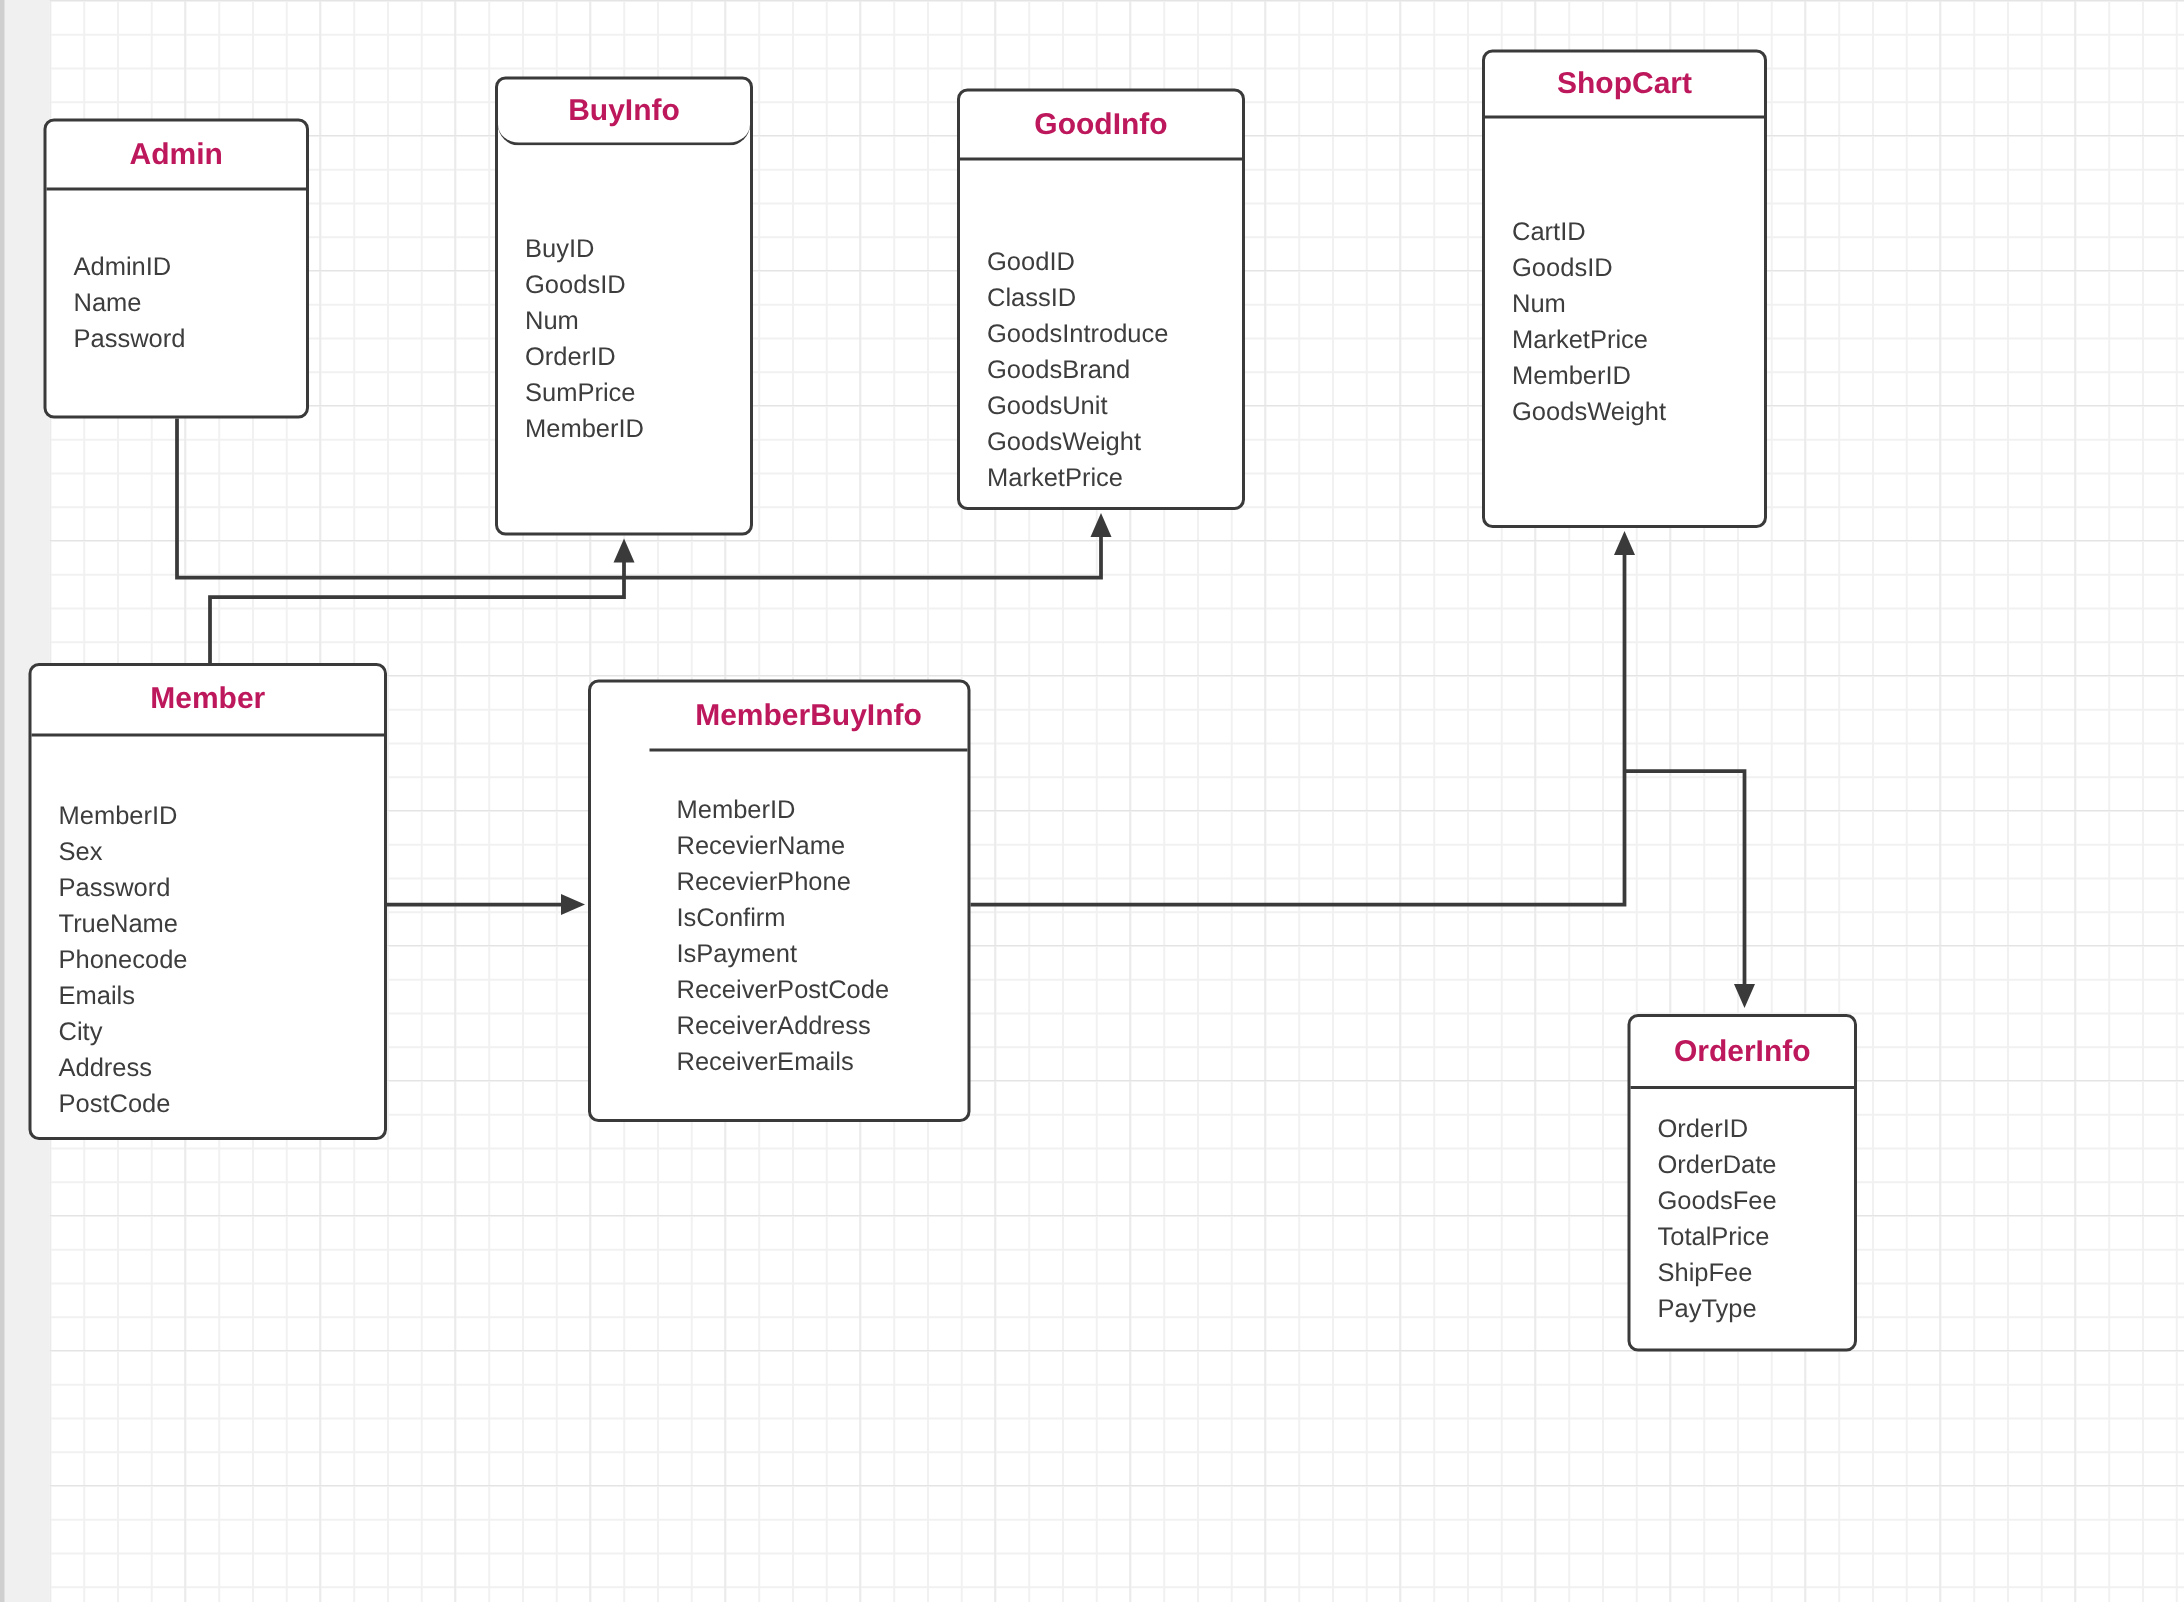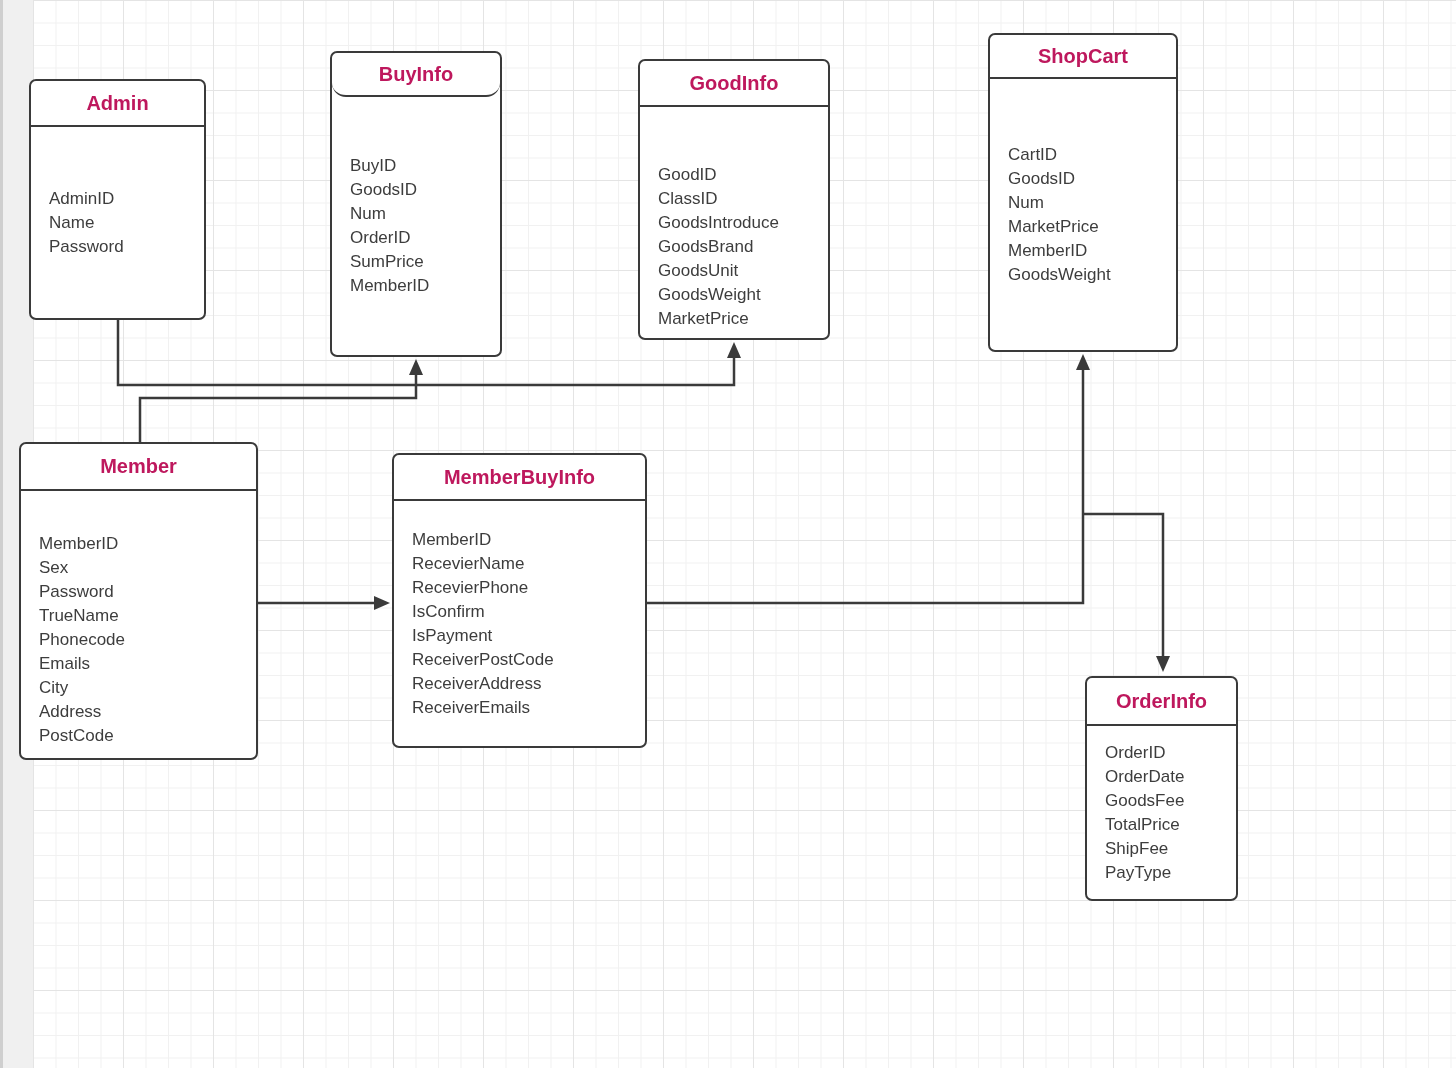--- a/index.html
+++ b/index.html
@@ -111,21 +111,21 @@
     <path d="M 258 603 L 376 603"></path>
     <polygon points="390,603 374,596 374,610"></polygon>
 
     <path d="M 647 603 L 1083 603 L 1083 368"></path>
     <polygon points="1083,354 1076,370 1090,370"></polygon>
 
     <path d="M 1083 514 L 1163 514 L 1163 658"></path>
     <polygon points="1163,672 1156,656 1170,656"></polygon>
   </svg>
 
-  <div class="entity" style="left:29px; top:79px; width:177px; height:241px;">
+  <div class="entity" style="left:29px; top:79px; width:177px; height:200px;">
     <div class="entity-title" style="height:44px;">Admin</div>
     <div class="entity-fields">
       <span class="fields-text">AdminID
 Name
 Password</span>
     </div>
   </div>
 
   <div class="entity" style="left:330px; top:51px; width:172px; height:306px;">
     <div class="entity-title" style="height:42px;border-radius:14px;">BuyInfo</div>
@@ -172,21 +172,21 @@
 Password
 TrueName
 Phonecode
 Emails
 City
 Address
 PostCode</span>
     </div>
   </div>
 
-  <div class="entity" style="left:392px; top:453px; width:255px; height:295px;">
+  <div class="entity" style="left:392px; top:453px; width:255px; height:295px;padding-left:39px;">
     <div class="entity-title" style="height:44px;">MemberBuyInfo</div>
     <div class="entity-fields">
       <span class="fields-text">MemberID
 RecevierName
 RecevierPhone
 IsConfirm
 IsPayment
 ReceiverPostCode
 ReceiverAddress
 ReceiverEmails</span>

